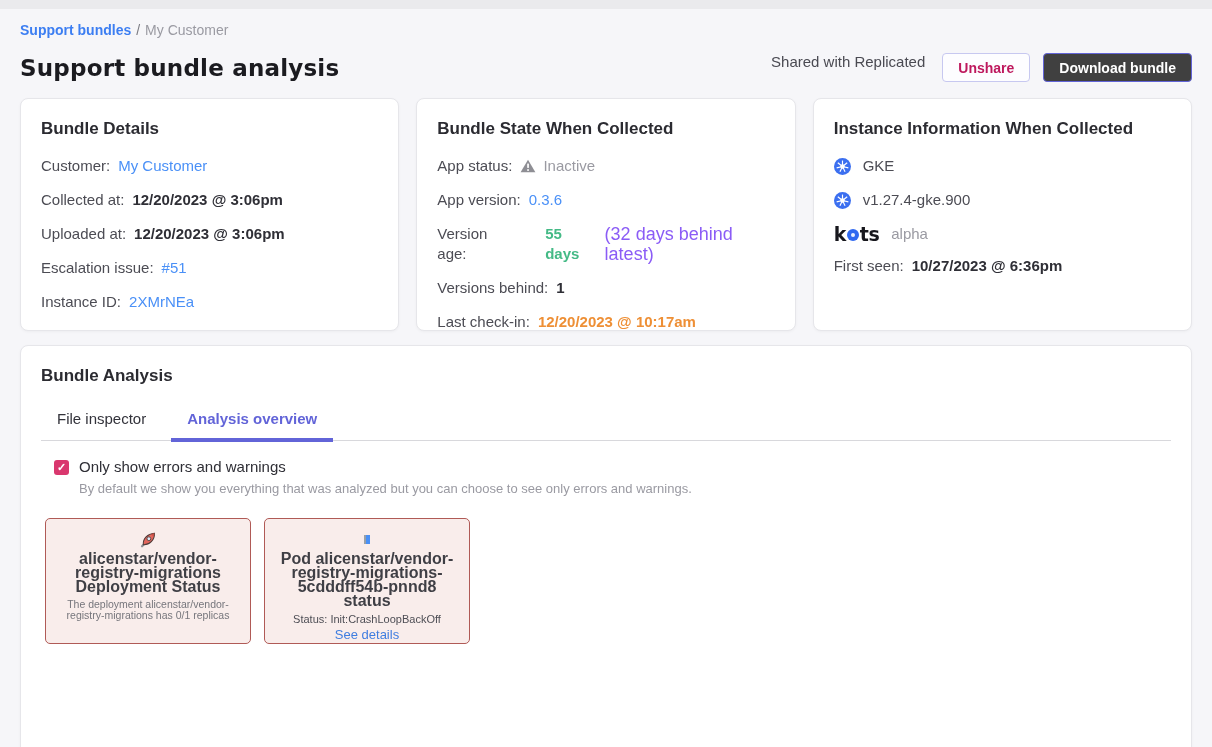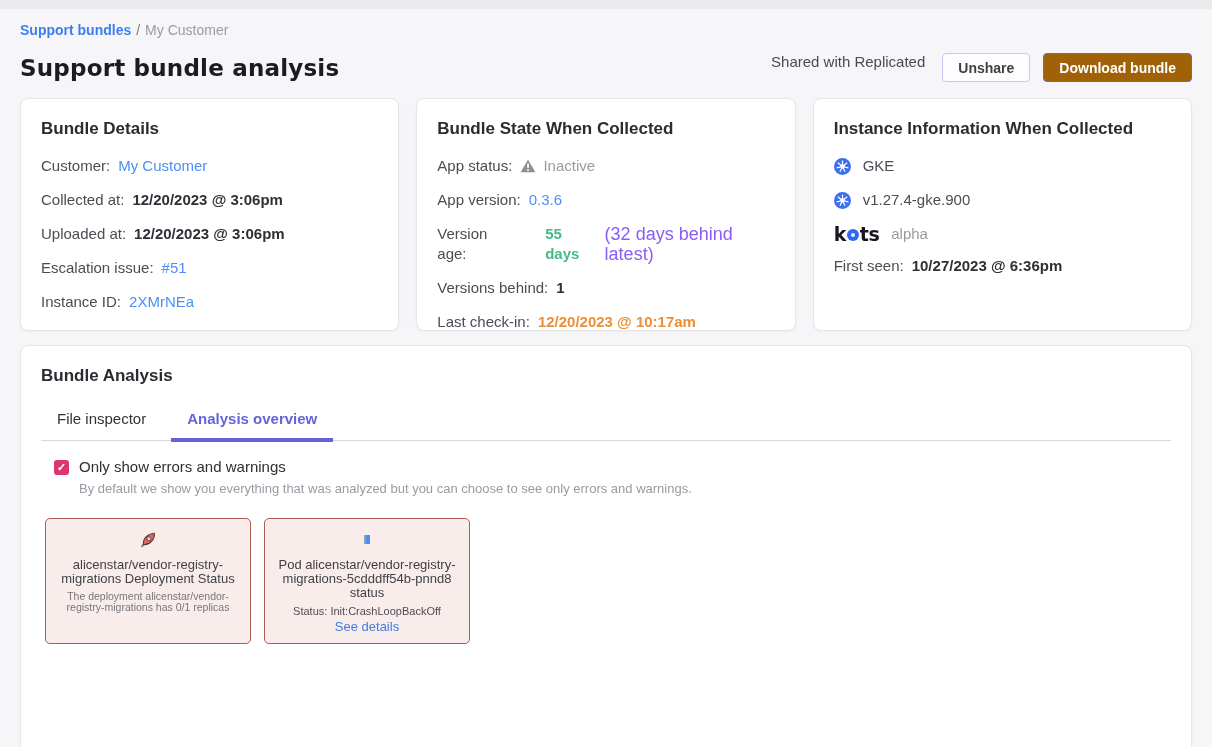--- a/index.html
+++ b/index.html
@@ -16,22 +16,22 @@
   .breadcrumb { font-size:14px; line-height:19px; color:#9a9aa2; }
   .breadcrumb a { color:#3c7ef2; font-weight:bold; text-decoration:none; cursor:pointer; }
   .breadcrumb .sep { margin:0 5px; color:#7b7b82; }
 
   
   .header-row { display:flex; align-items:center; justify-content:space-between; margin-top:13px; }
   .page-title { font-family:"DejaVu Sans", sans-serif; font-size:23px; font-weight:bold; color:#1b1b20; letter-spacing:.2px; }
   .header-actions { display:flex; align-items:flex-start; }
   .shared-text { font-size:15px; color:#4a4a52; margin-right:17px; }
   .btn { height:29px; border-radius:4px; font-size:14px; font-weight:bold; padding:0 15px; cursor:pointer; font-family:"Liberation Sans", sans-serif; }
-  .btn-outline { background:#fdfdff; border:1px solid #c7c8f0; color:#404040; margin-right:13px; }
-  .btn-primary { background:#a16207; border:1px solid #6264d8; color:#fff; }
+  .btn-outline { background:#fdfdff; border:1px solid #c7c8f0; color:#be185d; margin-right:13px; }
+  .btn-primary { background:#404040; border:1px solid #6264d8; color:#fff; }
 
   
   .cards-row { display:flex; gap:17px; margin-top:16px; }
   .card {
     background:#fff; border:1px solid #e6e6ea; border-radius:8px;
     box-shadow:0 1px 3px rgba(0,0,0,.04);
     width:380px; height:233px; padding:20px;
   }
   .card-title { font-size:17px; font-weight:bold; color:#2b2b31; margin-bottom:17px; }
   .crow { font-size:15px; line-height:20px; margin-bottom:14px; color:#4c4c54; display:flex; align-items:center; }
@@ -65,21 +65,21 @@
   .checkbox { width:15px; height:15px; border-radius:3px; background:#d9376e; color:#fff; font-size:11px; font-weight:bold; display:flex; align-items:center; justify-content:center; margin:3px 10px 0 0; cursor:pointer; flex:0 0 auto; }
   .filter-label { font-size:15px; color:#2f2f36; line-height:20px; }
   .filter-desc { font-size:13px; color:#9a9aa2; margin-top:4px; }
 
   .warnings-row { display:flex; gap:13px; margin:22px 0 0 4px; }
   .warn-card {
     width:206px; height:126px; background:#f9edeb; border:1px solid #b05a56; border-radius:5px;
     padding:11px 8px; text-align:center; cursor:pointer;
   }
   .warn-card .ico-wrap { height:19px; display:flex; align-items:center; justify-content:center; }
-  .warn-title { font-size:13px; font-weight:normal; color:#3f3f45; line-height:14px; margin-top:9px; word-break:break-word; }
+  .warn-title { font-size:16px; font-weight:bold; color:#3f3f45; line-height:14px; margin-top:3px; word-break:break-word; }
   .warn-desc { font-size:10.5px; color:#76767c; line-height:11px; margin-top:5px; }
   .warn-status { font-size:11px; color:#4e4e55; margin-top:5px; }
   .warn-link { font-size:13px; color:#3f7de0; margin-top:2px; cursor:pointer; }
   .pod-ico { width:6px; height:9px; background:#4a90f5; border-left:2px solid #98a0a8; display:inline-block; }
 </style>
 </head>
 <body>
 
 <div class="topstrip"></div>
 <div class="content">

